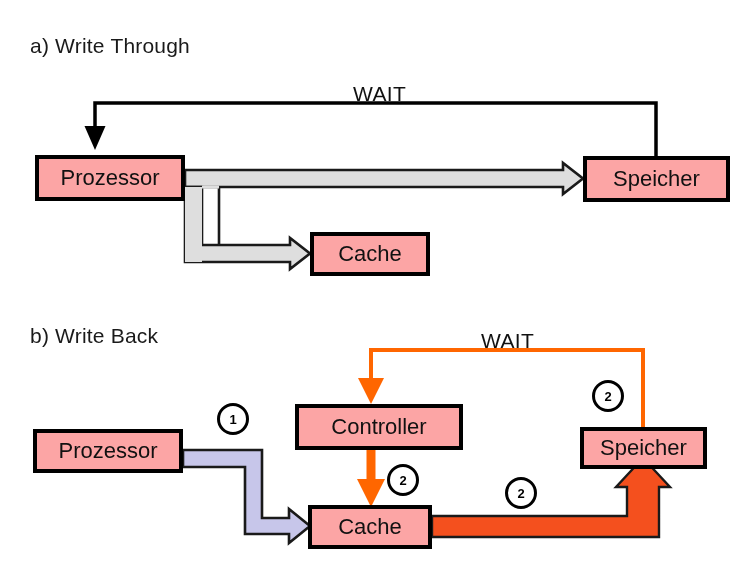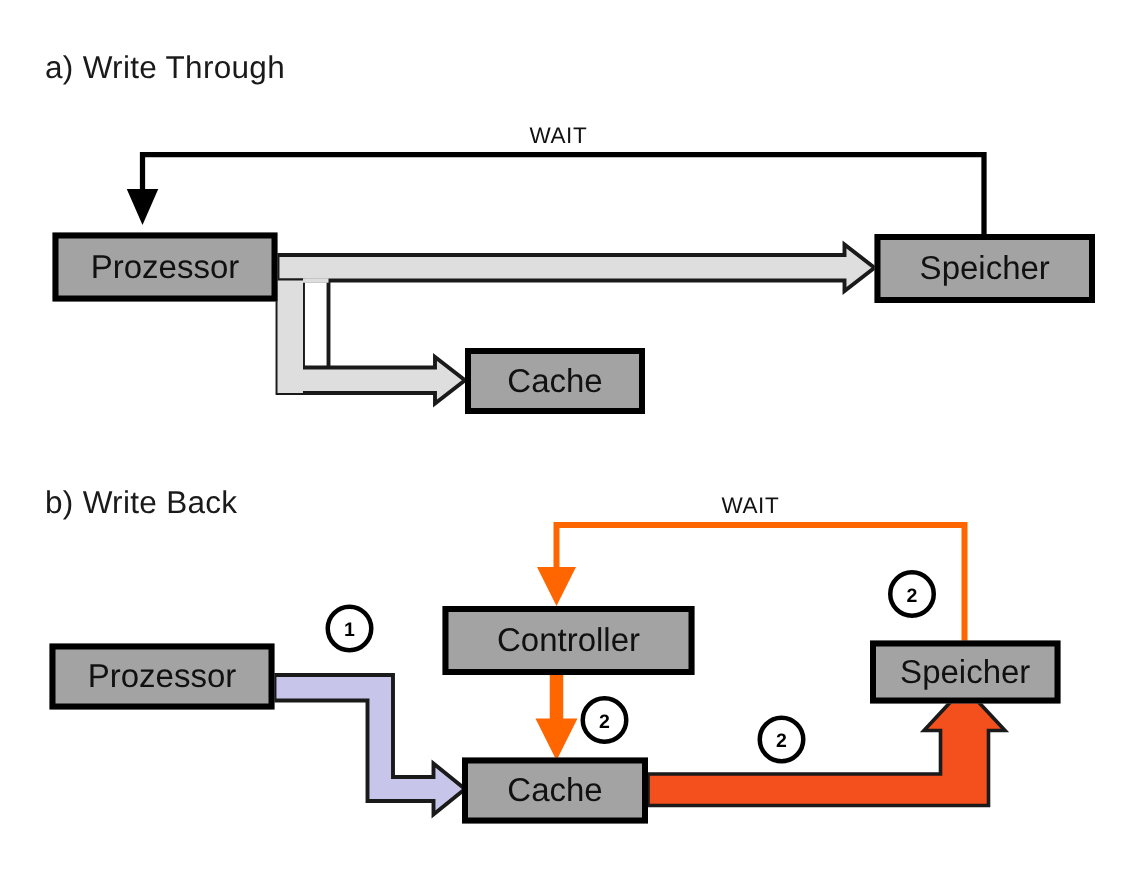--- a/index.html
+++ b/index.html
@@ -1,23 +1,23 @@
 <!DOCTYPE html>
 <html><head>
 <meta charset="utf-8">
 <style>
   html,body{margin:0;padding:0;background:#ffffff;}
   body{width:751px;height:580px;font-family:"Liberation Sans",sans-serif;}
   #stage{position:relative;width:751px;height:580px;overflow:hidden;background:#fff;padding-left:10px;}
   svg#canvas{position:absolute;left:0;top:0;width:751px;height:580px;}
   .ttl{position:absolute;font-size:21px;color:#1a1a1a;white-space:nowrap;letter-spacing:.2px;}
-  .nodebox{position:absolute;box-sizing:border-box;background:#a3a3a3;border:4px solid #000;
+  .nodebox{position:absolute;box-sizing:border-box;background:#fca5a5;border:4px solid #000;
            display:flex;align-items:center;justify-content:center;color:#111;white-space:nowrap;}
   .nodebox span{font-size:22px;line-height:1;}
-  .wait{position:absolute;font-size:15px;color:#111;letter-spacing:.4px;white-space:nowrap;}
+  .wait{position:absolute;font-size:21px;color:#111;letter-spacing:.4px;white-space:nowrap;}
   .step{position:absolute;width:26px;height:26px;border:3px solid #000;border-radius:50%;
         background:#fff;display:flex;align-items:center;justify-content:center;}
   .step span{font-size:13px;font-weight:bold;color:#000;line-height:1;}
 </style>
 </head>
 <body>
 
 <div id="stage">
 
   <svg id="canvas" viewBox="0 0 751 580" xmlns="http://www.w3.org/2000/svg">

